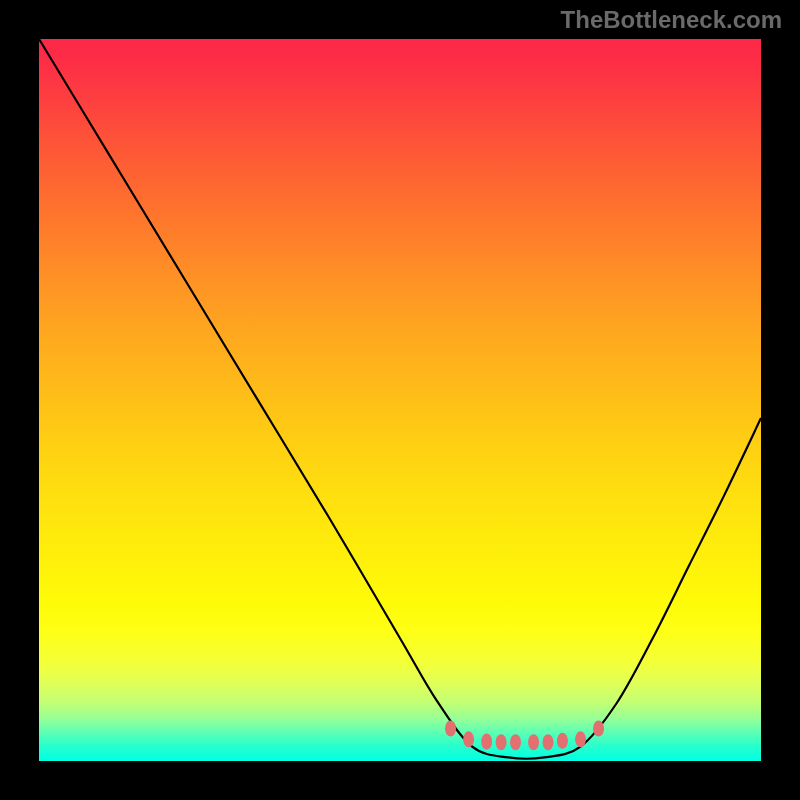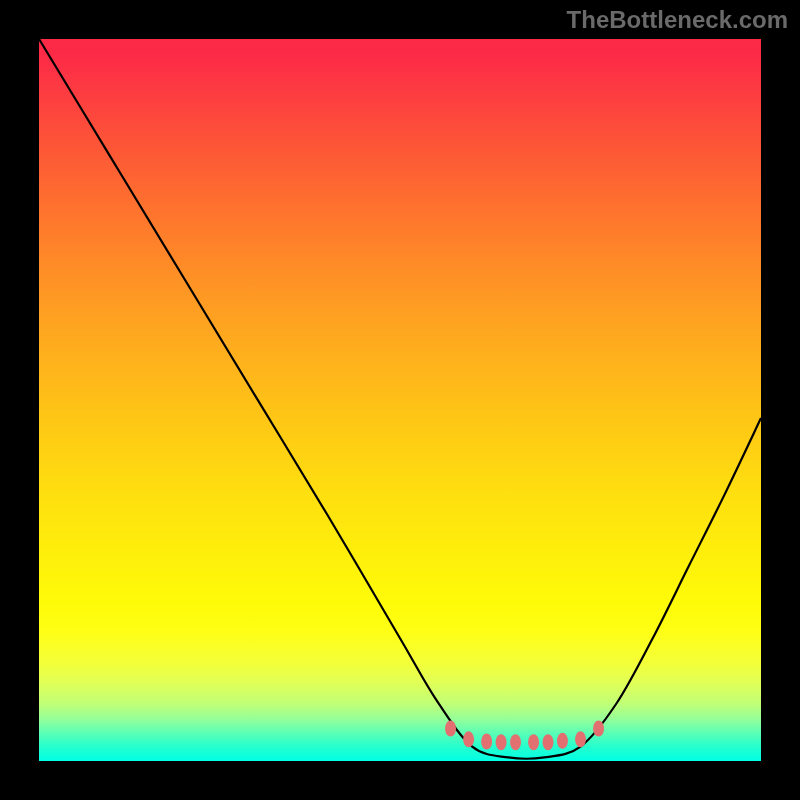--- a/index.html
+++ b/index.html
@@ -1,20 +1,20 @@
 <!DOCTYPE html>
 <html><head>
 <meta charset="utf-8">
 <style>
   * { margin: 0; padding: 0; box-sizing: border-box; }
   body { width: 800px; height: 800px; background: #000; overflow: hidden; position: relative; }
   .attribution {
     position: absolute;
     top: 6px;
-    right: 12px;
+    right: 18px;
     font-family: Arial, Helvetica, sans-serif;
     font-size: 24px;
     font-weight: bold;
     color: #6a6a6a;
     z-index: 10;
   }
   .plot-area {
     position: absolute;
     left: 39px;
     top: 39px;

